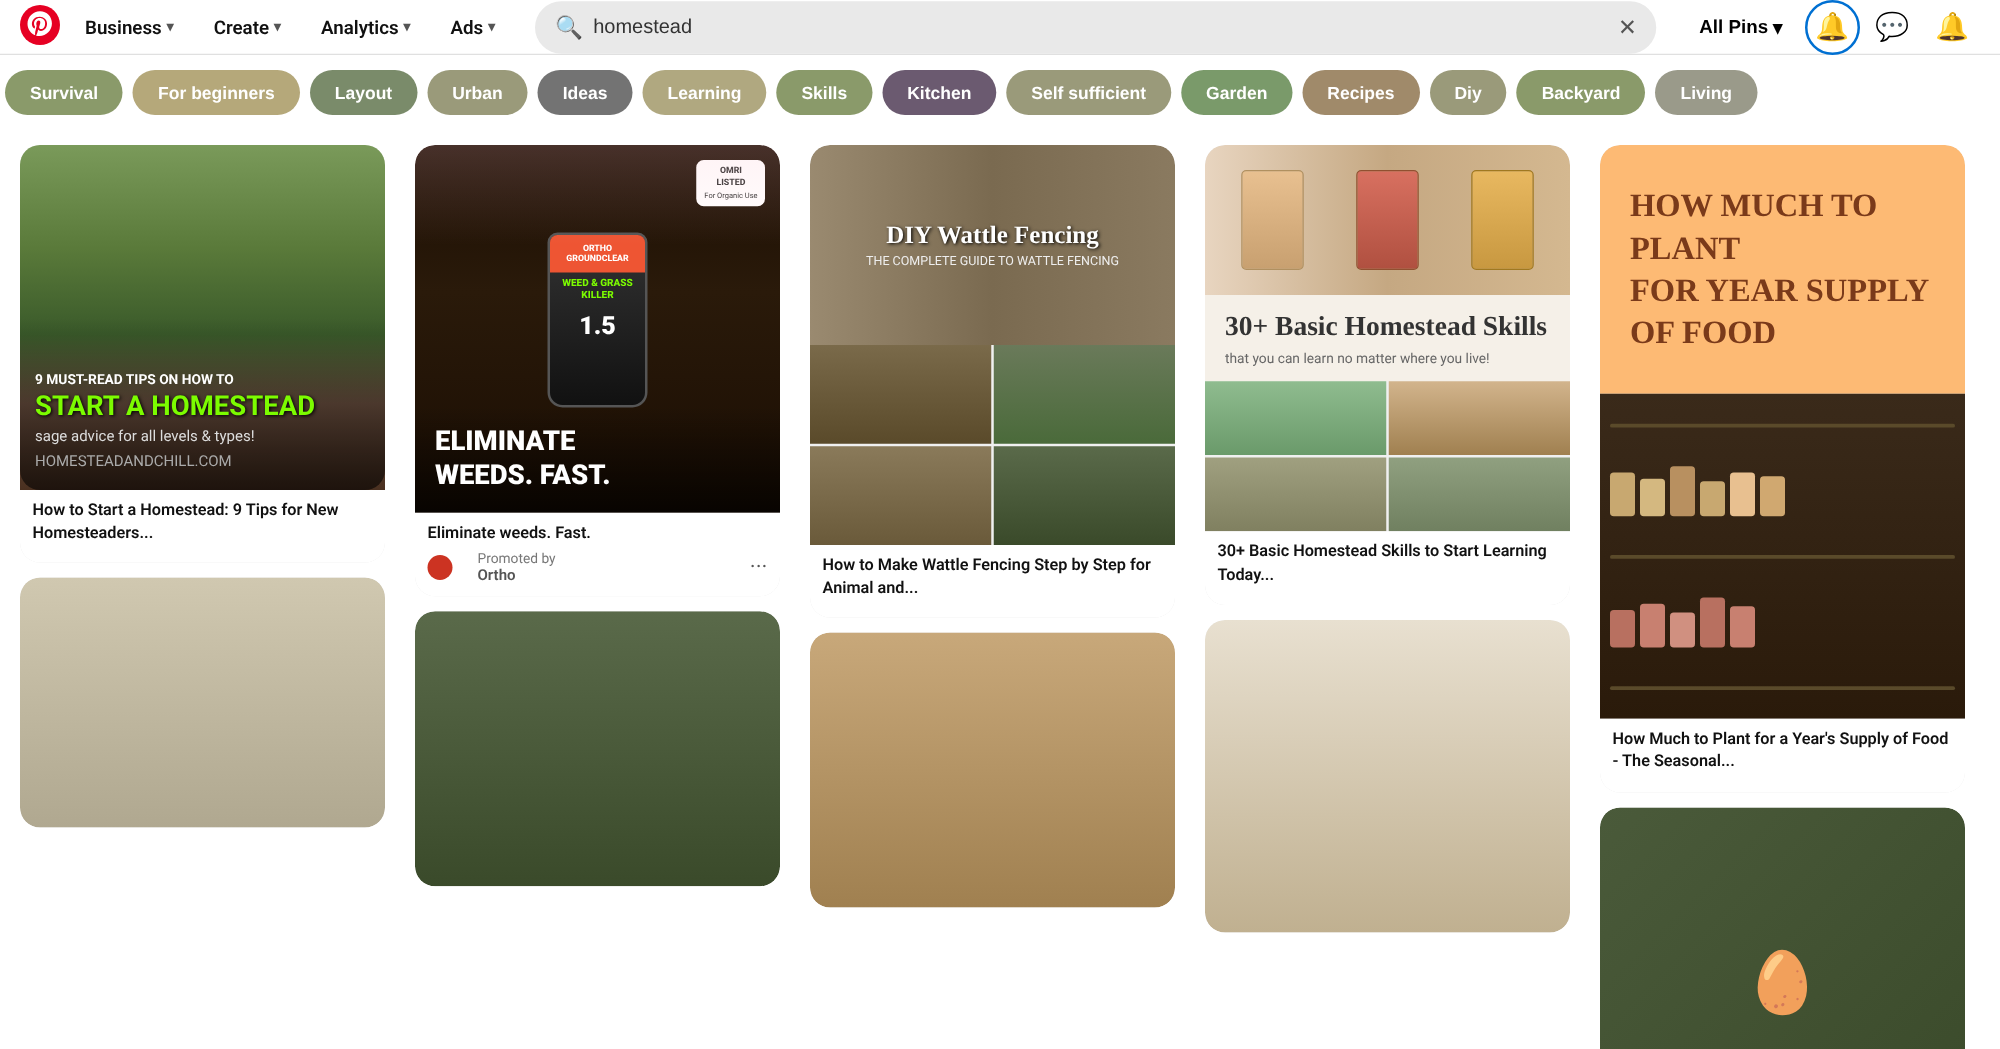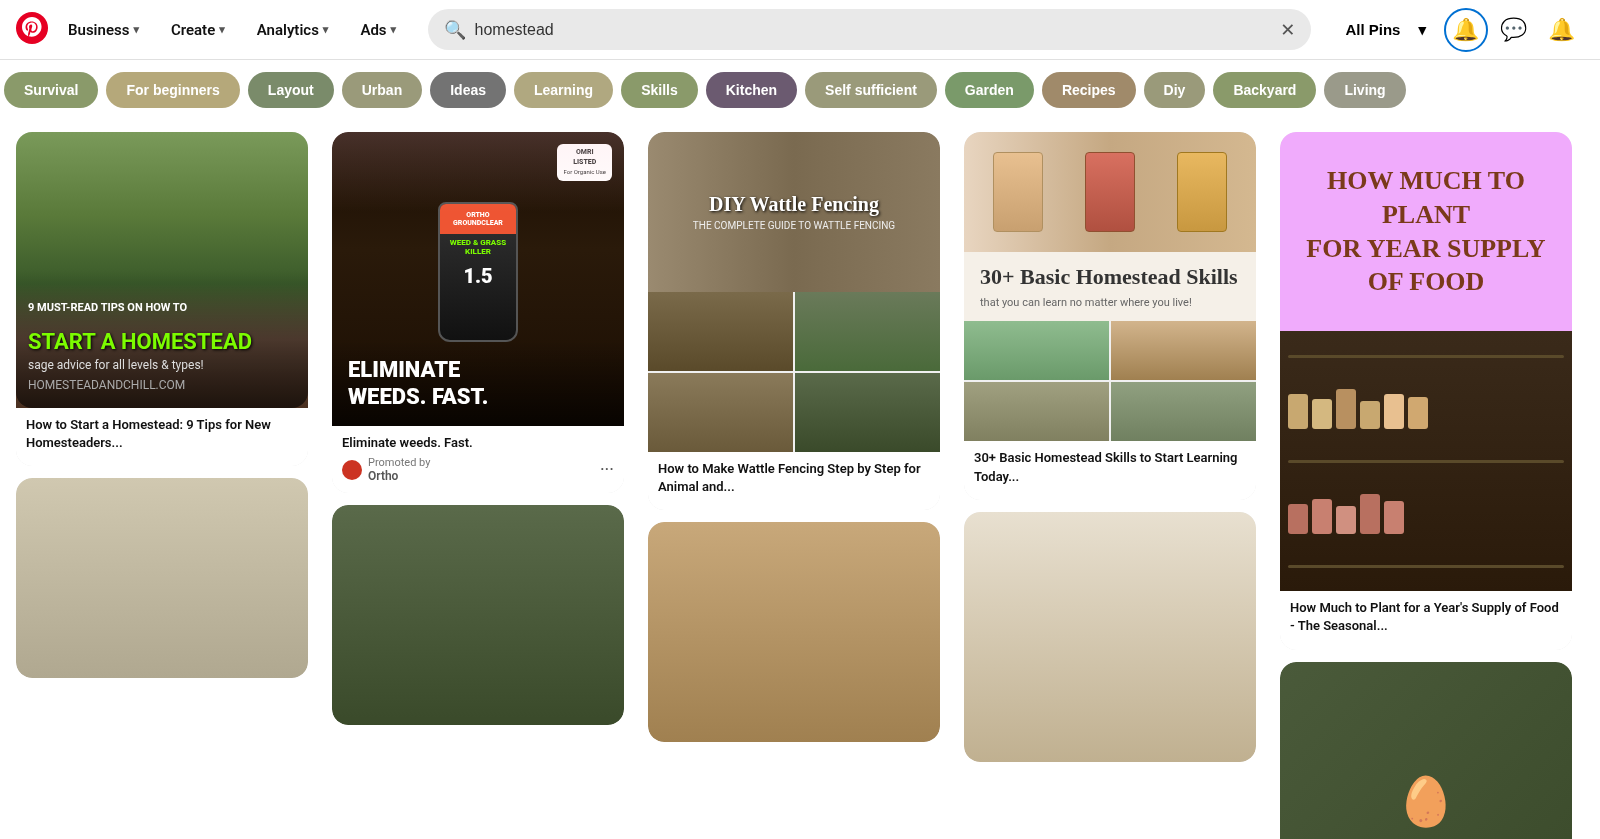--- a/index.html
+++ b/index.html
@@ -3,21 +3,21 @@
   <meta charset="utf-8">
   <style>
     * { box-sizing: border-box; margin: 0; padding: 0; }
     body { font-family: -apple-system, BlinkMacSystemFont, 'Segoe UI', Roboto, sans-serif; background: #fff; overflow-x: hidden; }
 
     
     .header {
       display: flex;
       align-items: center;
       padding: 0 16px;
-      height: 60px;
+      height: 44px;
       background: #fff;
       border-bottom: 1px solid #e0e0e0;
       gap: 8px;
       position: sticky;
       top: 0;
       z-index: 100;
     }
     .logo {
       width: 32px;
       height: 32px;
@@ -62,21 +62,21 @@
     }
 
     .header-right {
       display: flex;
       align-items: center;
       gap: 4px;
     }
     .all-pins-btn {
       display: flex;
       align-items: center;
-      gap: 18px;
+      gap: 4px;
       padding: 8px 14px;
       border: none;
       background: transparent;
       font-size: 15px;
       font-weight: 600;
       cursor: pointer;
       border-radius: 24px;
       white-space: nowrap;
     }
     .icon-btn {
@@ -145,21 +145,21 @@
       font-weight: 600;
       color: #111;
       line-height: 1.4;
       margin-bottom: 4px;
     }
     .pin-sub {
       font-size: 12px;
       color: #555;
       display: flex;
       align-items: center;
-      gap: 6px;
+      gap: 20px;
     }
     .pin-avatar {
       width: 20px;
       height: 20px;
       border-radius: 50%;
       background: #e0e0e0;
       display: inline-block;
     }
     .card-eggs {
       background: linear-gradient(to bottom, #5a7a4a 0%, #3a5a2a 40%, #8b7355 70%);
@@ -235,21 +235,21 @@
     <button class="pill" style="background: rgb(154, 154, 138);">Living</button>
   </nav>
 
 <main class="masonry" id="pins-container" style="display: flex; gap: 12px; padding: 12px 16px;">
     <div style="display: inline-block; width: calc(20% - 10px); vertical-align: top; margin-right: 12px;">
       <div class="pin-card" style="margin-bottom: 12px;">
       <div class="card-eggs" style="height:276px; position:relative; background: linear-gradient(to bottom, #7a9a5a 0%, #5a7a3a 30%, #3a5a2a 55%, #6b5040 75%, #4a3020 100%);">
 
         <div style="position:absolute;bottom:0;left:0;right:0;height:50%;background:linear-gradient(to bottom,transparent,rgba(0,0,0,0.6));border-radius:0 0 16px 16px;"></div>
         <div style="position:absolute;bottom:16px;left:12px;right:12px;color:#fff;">
-          <div style="font-size:11px;font-weight:700;color:#fff;text-transform:uppercase;margin-bottom:16px;">9 MUST-READ TIPS ON HOW TO</div>
+          <div style="font-size:11px;font-weight:700;color:#fff;text-transform:uppercase;margin-bottom:4px;">9 MUST-READ TIPS ON HOW TO</div>
           <div style="font-size:22px;font-weight:700;color:#7cfc00;text-shadow:1px 1px 3px #000;line-height:1.1;">START A HOMESTEAD</div>
           <div style="font-size:12px;color:#ddd;margin-top:4px;">sage advice for all levels &amp; types!</div>
           <div style="font-size:12px;color:#aaa;margin-top:6px;">HOMESTEADANDCHILL.COM</div>
         </div>
       </div>
       <div class="pin-info">
         <div class="pin-title">How to Start a Homestead: 9 Tips for New Homesteaders...</div>
       </div>
     </div>
       <div class="pin-card" style="margin-bottom: 12px;">
@@ -348,21 +348,21 @@
         <div class="pin-title">30+ Basic Homestead Skills to Start Learning Today...</div>
       </div>
     </div>
       <div class="pin-card" style="margin-bottom: 12px;">
       <div style="height:250px;background:linear-gradient(to bottom,#e8e0d0,#c0b090);border-radius:16px;display:flex;align-items:center;justify-content:center;">
       </div>
     </div>
     </div>
     <div style="display: inline-block; width: calc(20% - 10px); vertical-align: top; margin-right: 12px;">
       <div class="pin-card" style="margin-bottom: 12px;">
-      <div style="background:#f0abfc;padding:32px 24px;text-align:center;border-radius:16px 16px 0 0;">
+      <div style="background:#fdba74;padding:32px 24px;text-align:left;border-radius:16px 16px 0 0;">
         <div style="font-family:Georgia,serif;font-size:26px;font-weight:900;color:#7a3a1a;line-height:1.3;text-transform:uppercase;">HOW MUCH tO PlAnT<br>FOR YEAR SuppLY<br>Of FOOD</div>
       </div>
 
       <div style="height:260px;background:linear-gradient(to bottom,#3a2a1a,#2a1a0a);display:flex;align-items:center;justify-content:center;border-radius:0 0 0 0;">
 
         <div style="width:100%;height:100%;position:relative;overflow:hidden;">
           <div style="position:absolute;top:0;left:0;right:0;bottom:0;display:flex;flex-direction:column;justify-content:space-around;padding:8px;">
             <div style="height:3px;background:#5a4a2a;border-radius:2px;"></div>
             <div style="display:flex;gap:4px;align-items:flex-end;">
               <div style="width:20px;height:35px;background:#c8a870;border-radius:3px;"></div>

